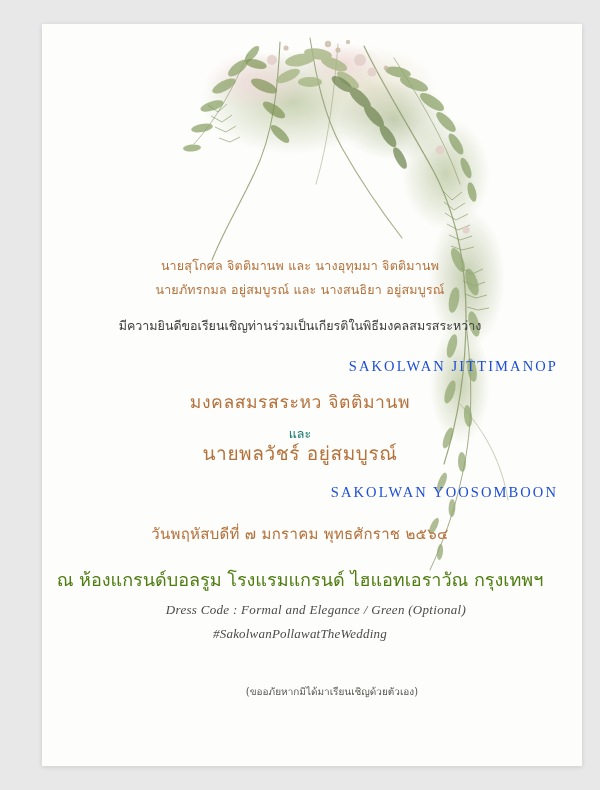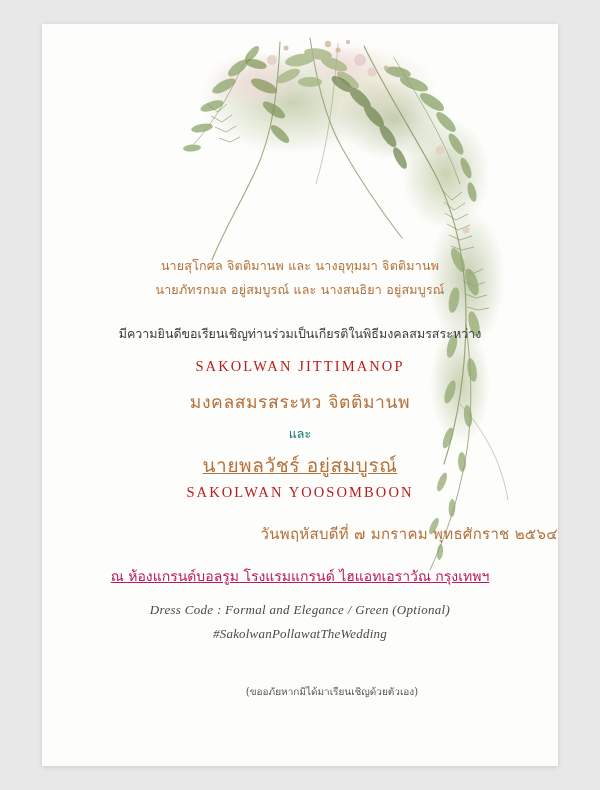--- a/index.html
+++ b/index.html
@@ -20,20 +20,21 @@
   }
   .card {
     position: absolute;
     left: 42px;
     top: 24px;
     width: 516px;
     height: 742px;
     background: #fdfdfb;
     box-shadow: 0 1px 5px rgba(0,0,0,0.12);
     overflow: hidden;
+    padding-left: 24px;
   }
 
   
   .foliage {
     position: absolute;
     left: 0;
     top: 0;
     width: 516px;
     height: 742px;
     pointer-events: none;
@@ -62,22 +63,23 @@
     letter-spacing: 0.2px;
   }
   .thai-invite {
     font-family: "DejaVu Sans", sans-serif;
     font-size: 12.5px;
     color: #3d3d3d;
   }
   .eng-name {
     font-family: "Liberation Serif", serif;
     font-size: 14.5px;
-    color: #b91c1c;
+    color: #1d4ed8;
     letter-spacing: 2.1px;
+    text-align: right;
   }
   .thai-bride, .thai-groom {
     font-family: "DejaVu Sans", sans-serif;
     color: #b5723c;
   }
   .thai-bride {
     font-size: 17.5px;
     letter-spacing: 0.6px;
   }
   .thai-groom {
@@ -90,30 +92,30 @@
     color: #0f766e;
   }
   .thai-date {
     font-family: "DejaVu Sans", sans-serif;
     font-size: 15px;
     color: #b5723c;
     letter-spacing: 0.3px;
   }
   .thai-venue {
     font-family: "DejaVu Sans", sans-serif;
-    font-size: 14px;
-    color: #be185d;
-    text-decoration: underline;
+    font-size: 18px;
+    color: #4d7c0f;
   }
   .dress-code {
     font-family: "Liberation Serif", serif;
     font-style: italic;
     font-size: 13px;
     color: #4a4a46;
     letter-spacing: 0.3px;
+    margin-left: 16px;
   }
   .hashtag {
     font-family: "Liberation Serif", serif;
     font-style: italic;
     font-size: 13px;
     color: #4a4a46;
     letter-spacing: 0.2px;
   }
   .footnote {
     font-family: "DejaVu Sans", sans-serif;
@@ -253,31 +255,31 @@
           <circle cx="424" cy="206" r="3.6"></circle>
         </g>
       </g>
     </svg>
 
     <div class="content">
 
       <div class="line thai-host" style="top:232px;">นายสุโกศล จิตติมานพ และ นางอุทุมมา จิตติมานพ</div>
       <div class="line thai-host" style="top:256px;">นายภัทรกมล อยู่สมบูรณ์ และ นางสนธิยา อยู่สมบูรณ์</div>
 
-      <div class="line thai-invite" style="top:300px;">มีความยินดีขอเรียนเชิญท่านร่วมเป็นเกียรติในพิธีมงคลสมรสระหว่าง</div>
+      <div class="line thai-invite" style="top:292px;">มีความยินดีขอเรียนเชิญท่านร่วมเป็นเกียรติในพิธีมงคลสมรสระหว่าง</div>
 
       <div class="line eng-name" style="top:334px;">SAKOLWAN JITTIMANOP</div>
       <div class="line thai-bride" style="top:364px;">มงคลสมรสระหว จิตติมานพ</div>
 
       <div class="line thai-and" style="top:400px;">และ</div>
 
-      <div class="line thai-groom" style="top:426px;text-decoration:underline;">นายพลวัชร์ อยู่สมบูรณ์</div>
+      <div class="line thai-groom" style="top:414px;">นายพลวัชร์ อยู่สมบูรณ์</div>
       <div class="line eng-name" style="top:460px;">SAKOLWAN YOOSOMBOON</div>
 
-      <div class="line thai-date" style="top:498px;text-align:right;">วันพฤหัสบดีที่ ๗ มกราคม พุทธศักราช ๒๕๖๔</div>
+      <div class="line thai-date" style="top:498px;">วันพฤหัสบดีที่ ๗ มกราคม พุทธศักราช ๒๕๖๔</div>
 
       <div class="line thai-venue" style="top:541px;">ณ ห้องแกรนด์บอลรูม โรงแรมแกรนด์ ไฮแอทเอราวัณ กรุงเทพฯ</div>
 
       <div class="line dress-code" style="top:578px;">Dress Code : Formal and Elegance / Green (Optional)</div>
       <div class="line hashtag" style="top:602px;">#SakolwanPollawatTheWedding</div>
 
       <div class="line footnote" style="top:660px;margin-left:32px;">(ขออภัยหากมิได้มาเรียนเชิญด้วยตัวเอง)</div>
     </div>
   </div>
 </div>

